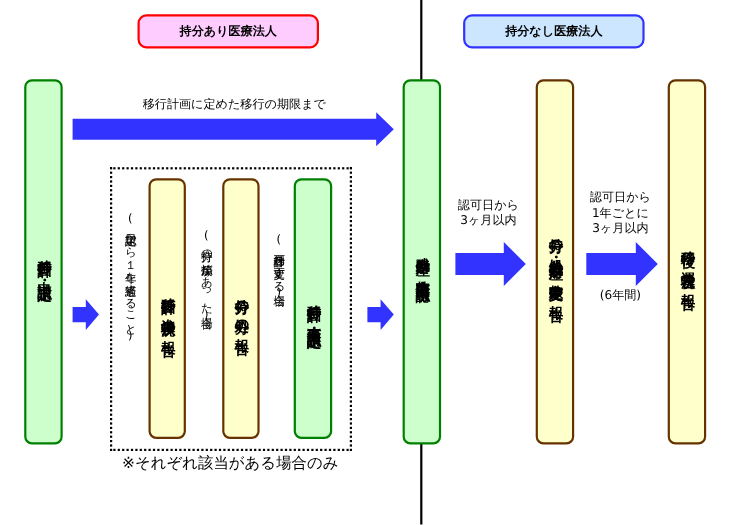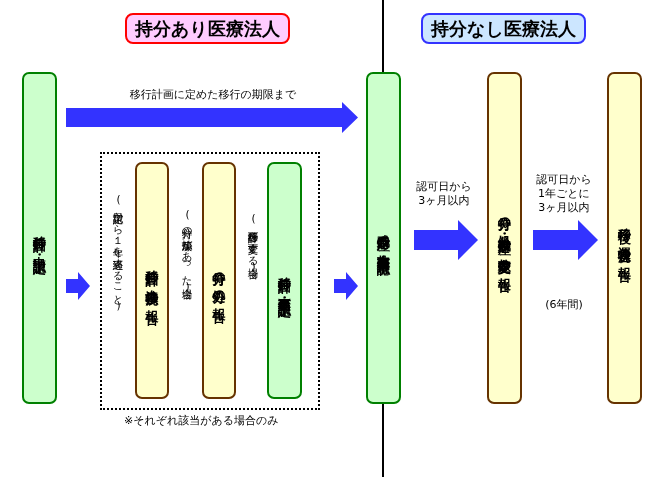--- a/index.html
+++ b/index.html
@@ -1,20 +1,20 @@
 <!DOCTYPE html>
 <html><head>
 <meta charset="utf-8">
 <style>
   html, body { margin:0; padding:0; background:#ffffff; }
   body { width:667px; height:477px; position:relative; overflow:hidden;
          font-family:"DejaVu Sans", "Liberation Sans", sans-serif; color:#000; }
   .abs { position:absolute; }
   .hdr { position:absolute; height:31px; border-radius:8px; display:flex;
-         align-items:center; justify-content:center; font-weight:bold; font-size:18px; box-sizing:border-box; }
+         align-items:center; justify-content:center; font-weight:bold; font-size:11px; box-sizing:border-box; }
   .hdr-pink { left:125px; top:13px; width:165px; background:#ffccff; border:2px solid #ff0000; }
   .hdr-blue { left:421px; top:13px; width:165px; background:#cce6ff; border:2px solid #3333ff; }
   .divider { left:382px; top:0; width:2px; height:477px; background:#000; }
   .vbox { position:absolute; box-sizing:border-box; border-radius:7px; display:flex;
           align-items:center; justify-content:center; }
   .green { background:#ccffcc; border:2px solid #008000; }
   .yellow { background:#ffffcc; border:2px solid #663300; }
   .vtext { writing-mode:vertical-rl; text-orientation:upright; font-weight:bold;
            font-size:13px; letter-spacing:1px; line-height:1; white-space:nowrap; }
   .vnote { position:absolute; writing-mode:vertical-rl; text-orientation:upright;
@@ -64,21 +64,21 @@
 <div class="vbox yellow" style="left:202px; top:162px; width:34px; height:237px;">
   <span class="vtext">持分の処分の報告</span>
 </div>
 
 <div class="vnote" style="left:248px; top:212px;">(移行計画を変更する場合)</div>
 
 <div class="vbox green" style="left:267px; top:162px; width:35px; height:237px;">
   <span class="vtext">移行計画の変更申請・認定</span>
 </div>
 
-<div class="label" style="left:124px; top:414px; font-size:11px;">※それぞれ該当がある場合のみ</div>
+<div class="label" style="left:111px; top:414px; font-size:14px;">※それぞれ該当がある場合のみ</div>
 
 <svg class="arrow" style="left:334px; top:272px;" width="24" height="28">
   <polygon points="0,7 12,7 12,0 24,14 12,28 12,21 0,21" fill="#3333ff"></polygon>
 </svg>
 
 <div class="vbox green" style="left:366px; top:72px; width:35px; height:332px;">
   <span class="vtext">残余財産の定款変更申請・認可</span>
 </div>
 
 <div class="label center" style="left:414px; top:180px; width:60px;">
@@ -97,17 +97,17 @@
 <div class="label center" style="left:532px; top:173px; width:64px;">
   <div>認可日から</div>
   <div>1年ごとに</div>
   <div>3ヶ月以内</div>
 </div>
 
 <svg class="arrow" style="left:533px; top:220px;" width="65" height="40">
   <polygon points="0,10 45,10 45,0 65,20 45,40 45,30 0,30" fill="#3333ff"></polygon>
 </svg>
 
-<div class="label center" style="left:532px; top:262px; width:64px;margin-top:36px;">(6年間)</div>
+<div class="label center" style="left:532px; top:262px; width:64px;">(6年間)</div>
 
 <div class="vbox yellow" style="left:607px; top:72px; width:35px; height:332px;">
   <span class="vtext">移行後の運営状況の報告</span>
 </div>
 
 </body></html>

